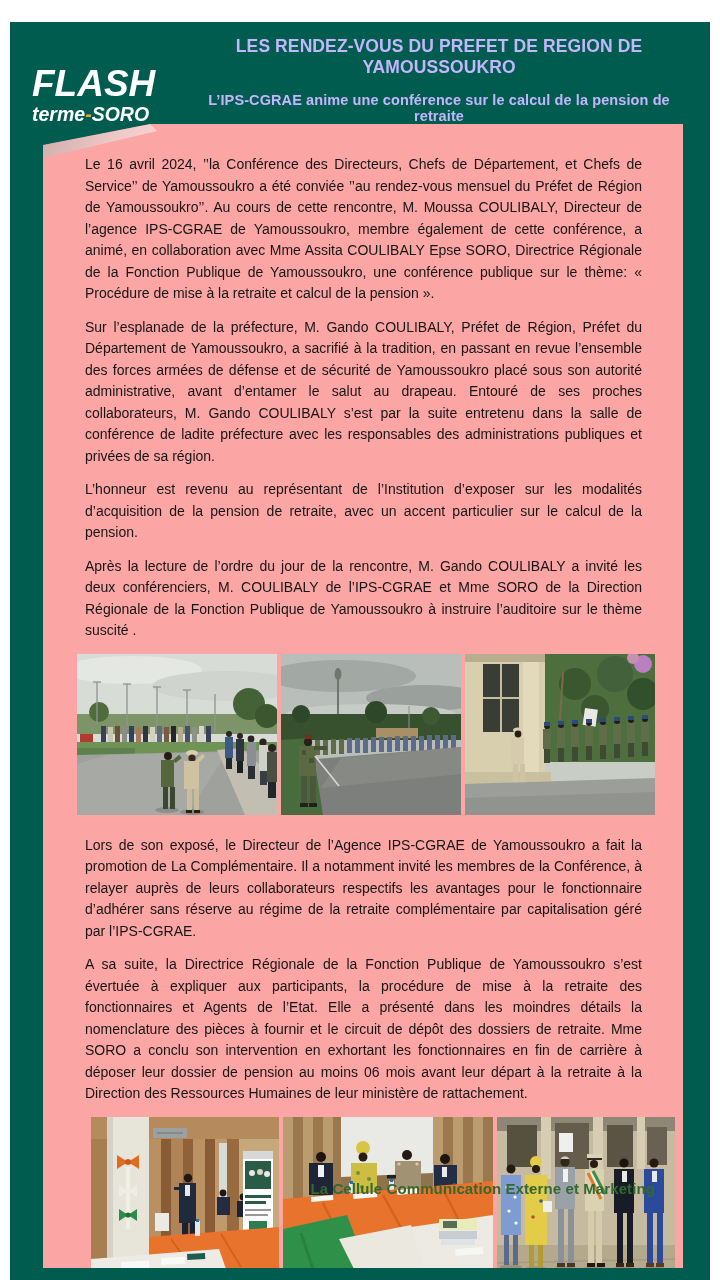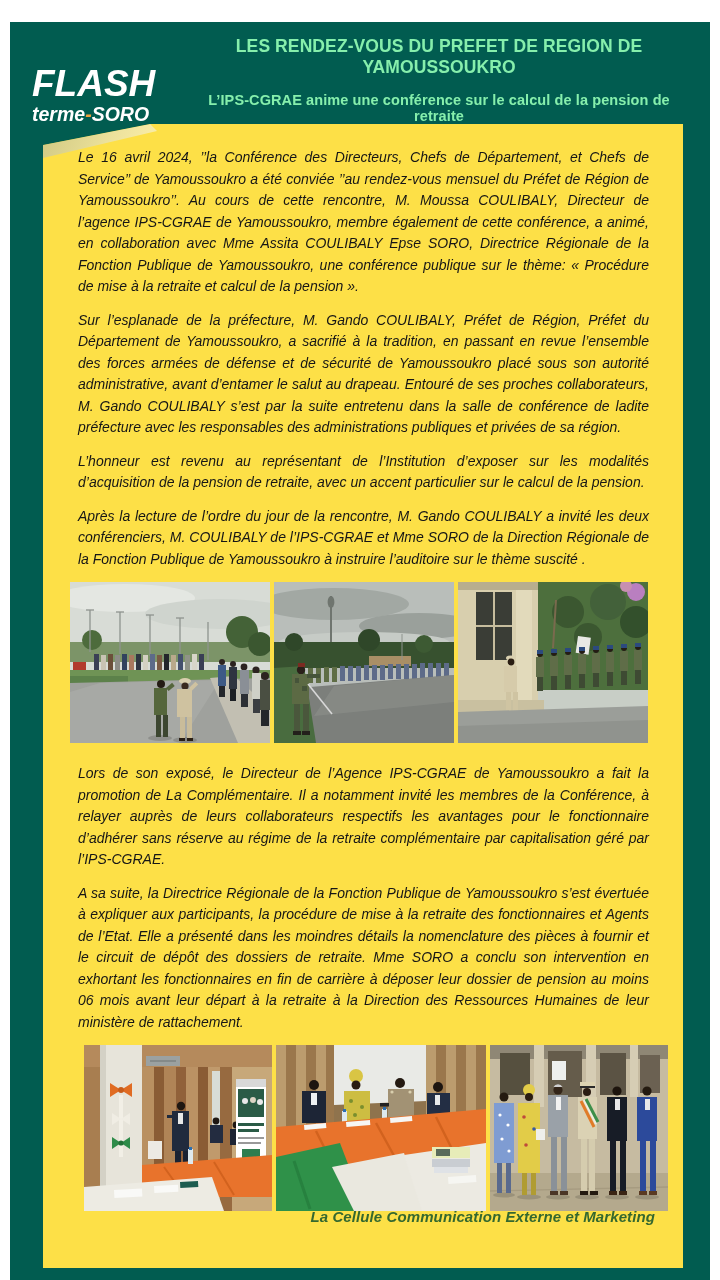--- a/index.html
+++ b/index.html
@@ -20,50 +20,50 @@
     width:150px;margin-left:22px;color:#ffffff;line-height:1;
     font-style:italic;flex:0 0 auto;
   }
   .logo .flash{
     font-size:37px;font-weight:800;letter-spacing:0px;display:block;
   }
   .logo .sub{
     font-size:19.5px;font-weight:700;display:block;margin-top:3px;letter-spacing:0px;
   }
   .logo .dash{color:#f0a03a;font-weight:800;}
-  .titles{flex:1;text-align:center;color:#86efac;padding-right:14px;}
+  .titles{flex:1;text-align:center;color:#c4b5fd;padding-right:14px;}
   .titles .t1{font-size:17.5px;font-weight:700;letter-spacing:.1px;}
   .titles .t2{font-size:14.5px;font-weight:700;margin-top:14px;letter-spacing:.1px;}
   
   .doc{
     position:relative;margin-left:33px;width:640px;height:1144px;
-    background:#fde047;color:#161616;
+    background:#fca5a5;color:#161616;
     clip-path:polygon(107px 0px,640px 0px,640px 1144px,0px 1144px,0px 21px);
-    padding:8px;box-sizing:border-box;font-style:italic;
+    padding:15px;box-sizing:border-box;
   }
   .doc .fold-shadow{
     position:absolute;left:0;top:0;width:118px;height:40px;
     clip-path:polygon(0px 21px,107px 0px,114px 7px,0px 34px);
     background:linear-gradient(115deg,#aab4b0 0%,#dfe3e1 55%,#ffffff 100%);
     opacity:.55;pointer-events:none;
   }
   .doc-inner{padding:15px 26px 0 27px;}
   .doc p{
     margin:0 0 12px 0;
     font-size:14px;line-height:21.5px;text-align:justify;
   }
   
   .band{display:flex;gap:4px;}
   .band svg{display:block;flex:0 0 auto;}
   .band1{margin:3px 0 20px -8px;}
   .band2{margin:4px 0 0 6px;}
   
   .signature{
     position:absolute;top:1056px;right:28px;
-    color:#35682f;font-weight:700;font-size:15px;letter-spacing:.1px;margin-top:28px;
+    color:#35682f;font-weight:700;font-size:15px;letter-spacing:.1px;
   }
 </style>
 </head>
 <body>
 
 <div class="frame">
 
   <div class="header">
     <div class="logo">
       <span class="flash">FLASH</span>

